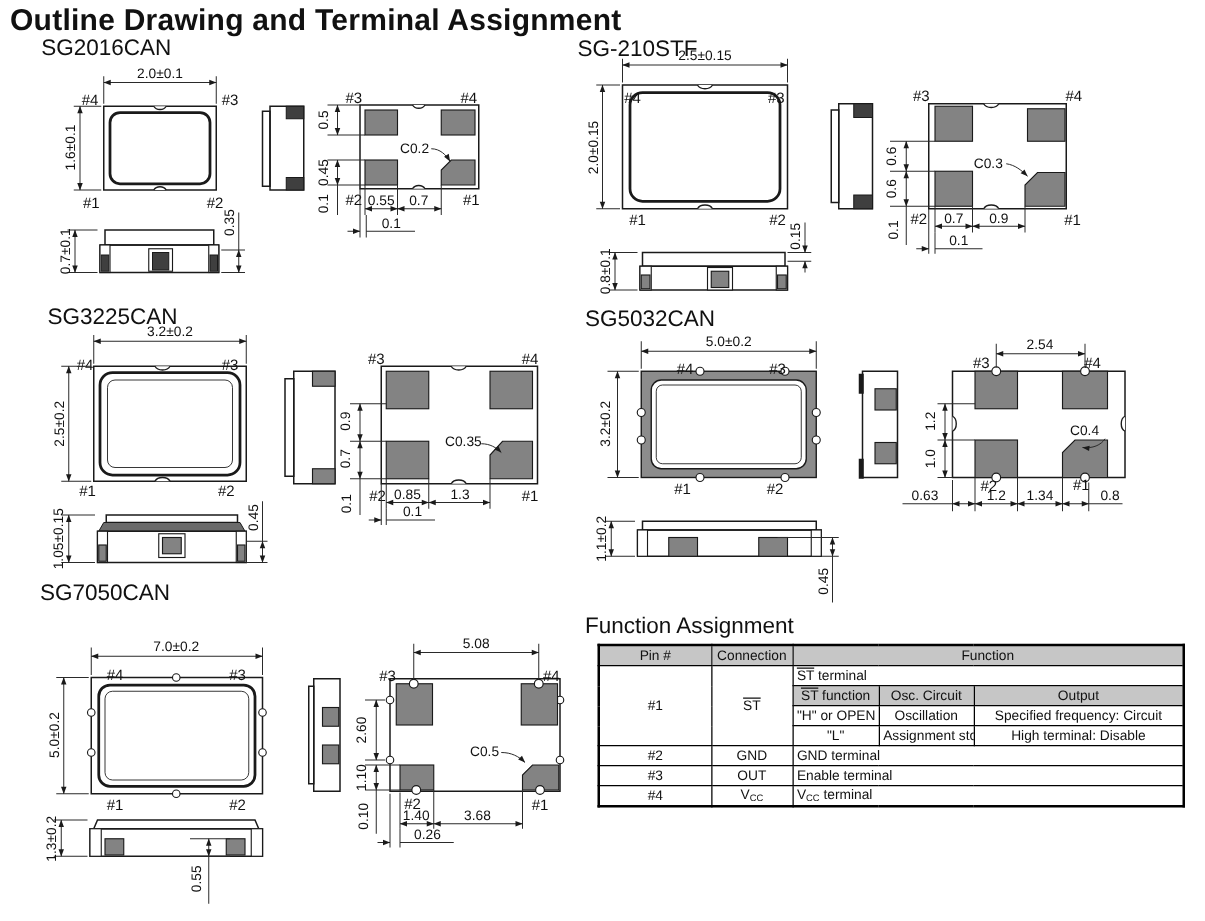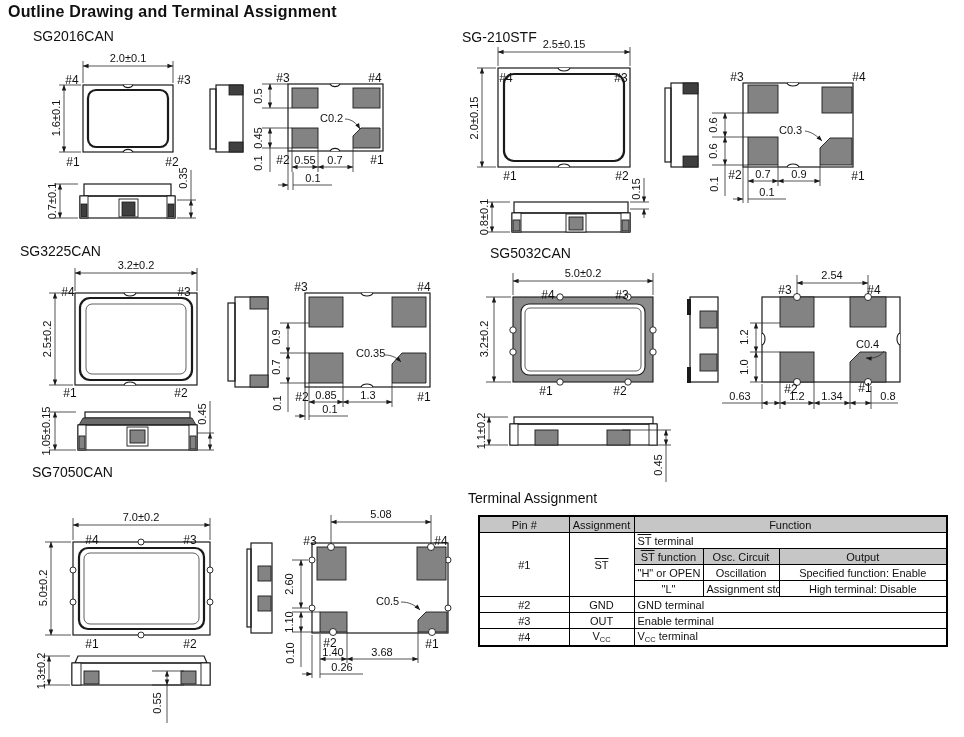--- a/index.html
+++ b/index.html
@@ -1,20 +1,20 @@
 <!DOCTYPE html>
 <html><head>
 <meta charset="utf-8">
 <style>
   html,body { margin:0; padding:0; background:#fff; }
   #canvas { position:relative; width:964px; height:737px; background:#fff; overflow:hidden;
             font-family:"Liberation Sans", sans-serif; color:#111; }
   .abs { position:absolute; }
-  .pgtitle { font-size:16px; font-weight:bold; letter-spacing:0.2px; }
-  .sect { font-size:14px; }
+  .pgtitle { font-size:24px; font-weight:bold; letter-spacing:0.2px; }
+  .sect { font-size:18px; }
   svg text { font-family:"Liberation Sans", sans-serif; font-size:11px; fill:#111; }
   svg text.pin { font-size:12px; }
   .tm { text-anchor:middle; }
   .ln   { fill:none; stroke:#1a1a1a; stroke-width:1.2; }
   .ln1  { fill:none; stroke:#1a1a1a; stroke-width:0.7; }
   .lid  { fill:none; stroke:#1a1a1a; stroke-width:2.2; }
   .dim  { fill:none; stroke:#2a2a2a; stroke-width:0.8; }
   .pad  { fill:#838383; stroke:#1a1a1a; stroke-width:0.9; }
   .dpad { fill:#3f3f3f; stroke:#1a1a1a; stroke-width:0.8; }
   .wf   { fill:#fff; stroke:#1a1a1a; stroke-width:0.9; }
@@ -484,54 +484,54 @@
       <line class="dim" x1="167" y1="671" x2="167" y2="685" marker-start="url(#ar)" marker-end="url(#ar)"></line>
       <line class="dim" x1="167" y1="685" x2="167" y2="723"></line>
       <text class="tm" x="161" y="703" transform="rotate(-90 161 703)">0.55</text>
     </g>
   </g>
 </svg>
 
 <div class="pgtitle abs" style="left:8px;top:3px">Outline Drawing and Terminal Assignment</div>
 <div class="sect abs" style="left:33px;top:28px">SG2016CAN</div>
 <div class="sect abs" style="left:462px;top:29px">SG-210STF</div>
-<div class="sect abs" style="left:20px;top:243px">SG3225CAN</div>
-<div class="sect abs" style="left:490px;top:245px">SG5032CAN</div>
+<div class="sect abs" style="left:38px;top:243px">SG3225CAN</div>
+<div class="sect abs" style="left:468px;top:245px">SG5032CAN</div>
 <div class="sect abs" style="left:32px;top:464px">SG7050CAN</div>
-<div class="sect abs" style="left:468px;top:490px">Terminal Assignment</div>
+<div class="sect abs" style="left:468px;top:490px">Function Assignment</div>
 
 <div class="abs" style="left:478px;top:515px">
   <table class="tbl">
     <colgroup>
           <col style="width:90px">
           <col style="width:65px">
           <col style="width:69px">
           <col style="width:76px">
           <col>
         </colgroup>
     <tbody>
       <tr>
         <td class="hd">Pin #</td>
-        <td class="hd">Assignment</td>
+        <td class="hd">Connection</td>
         <td class="hd" colspan="3">Function</td>
       </tr>
       <tr>
         <td rowspan="4">#1</td>
         <td rowspan="4"><span class="ovl">ST</span></td>
         <td colspan="3" class="fl"><span class="ovl">ST</span><span> terminal</span></td>
       </tr>
       <tr>
         <td class="hd"><span class="ovl">ST</span><span> function</span></td>
         <td class="hd">Osc. Circuit</td>
         <td class="hd">Output</td>
       </tr>
       <tr>
         <td>"H" or OPEN</td>
         <td>Oscillation</td>
-        <td>Specified function: Enable</td>
+        <td>Specified frequency: Circuit</td>
       </tr>
       <tr>
         <td>"L"</td>
         <td>Assignment stop</td>
         <td>High terminal: Disable</td>
       </tr>
       <tr>
         <td>#2</td>
         <td>GND</td>
         <td colspan="3" class="fl">GND terminal</td>

